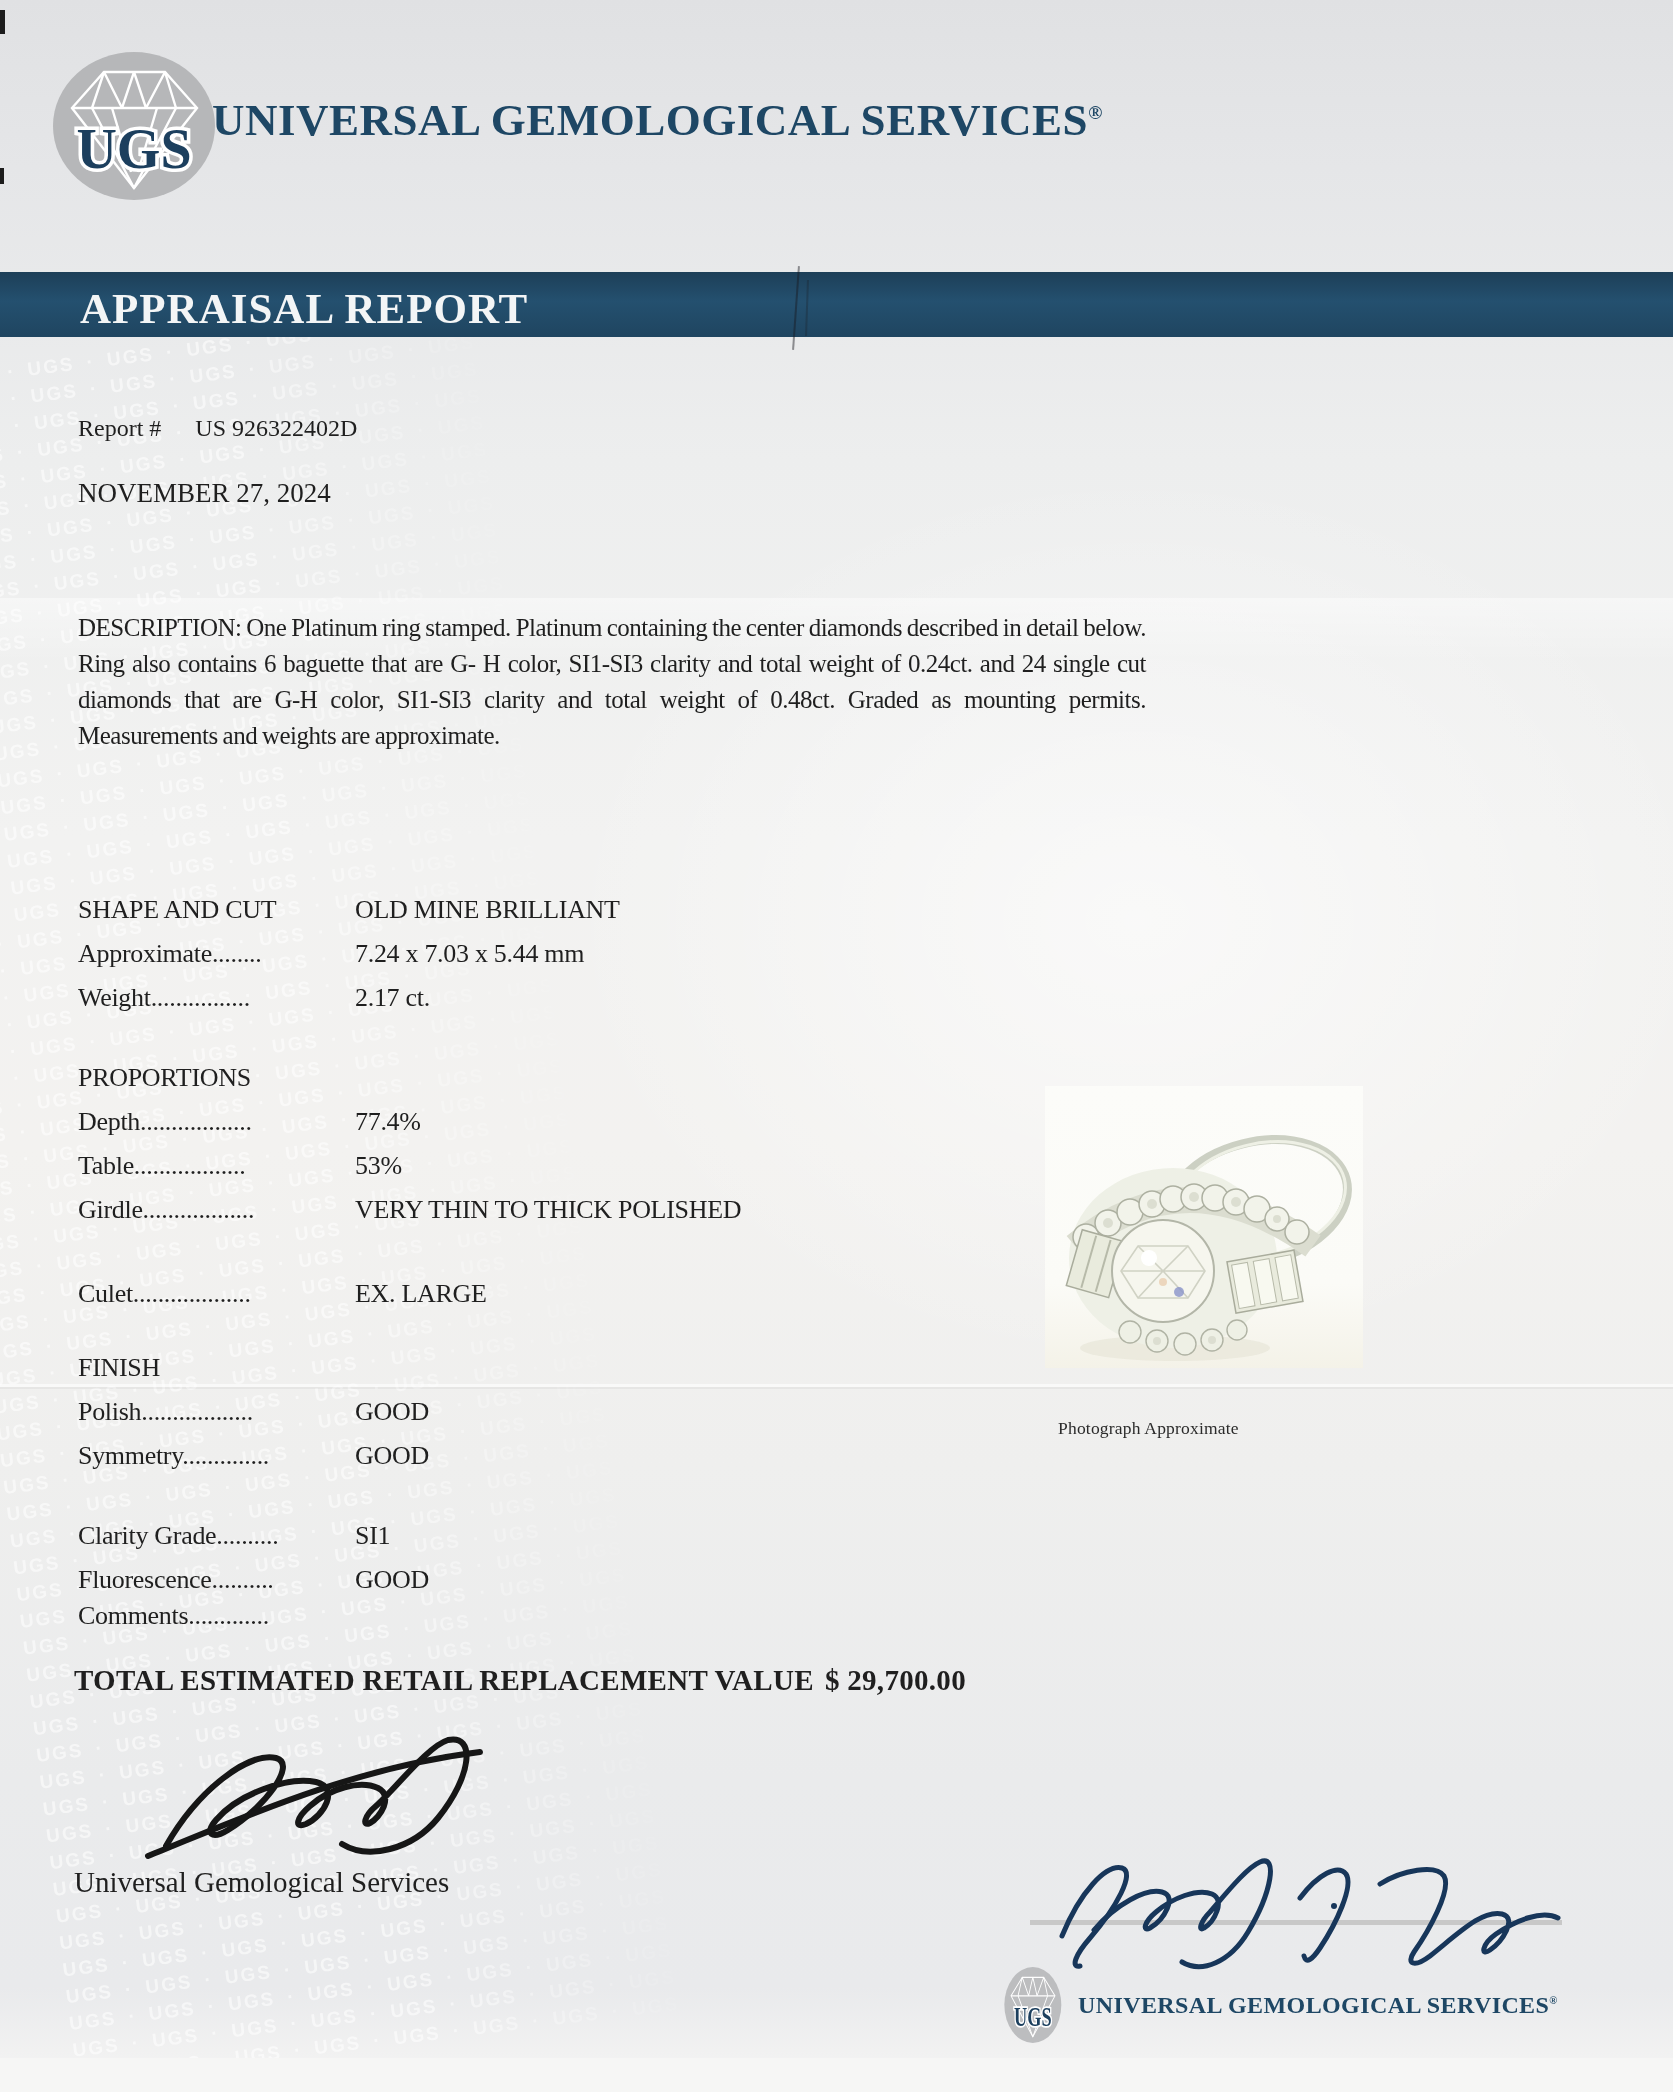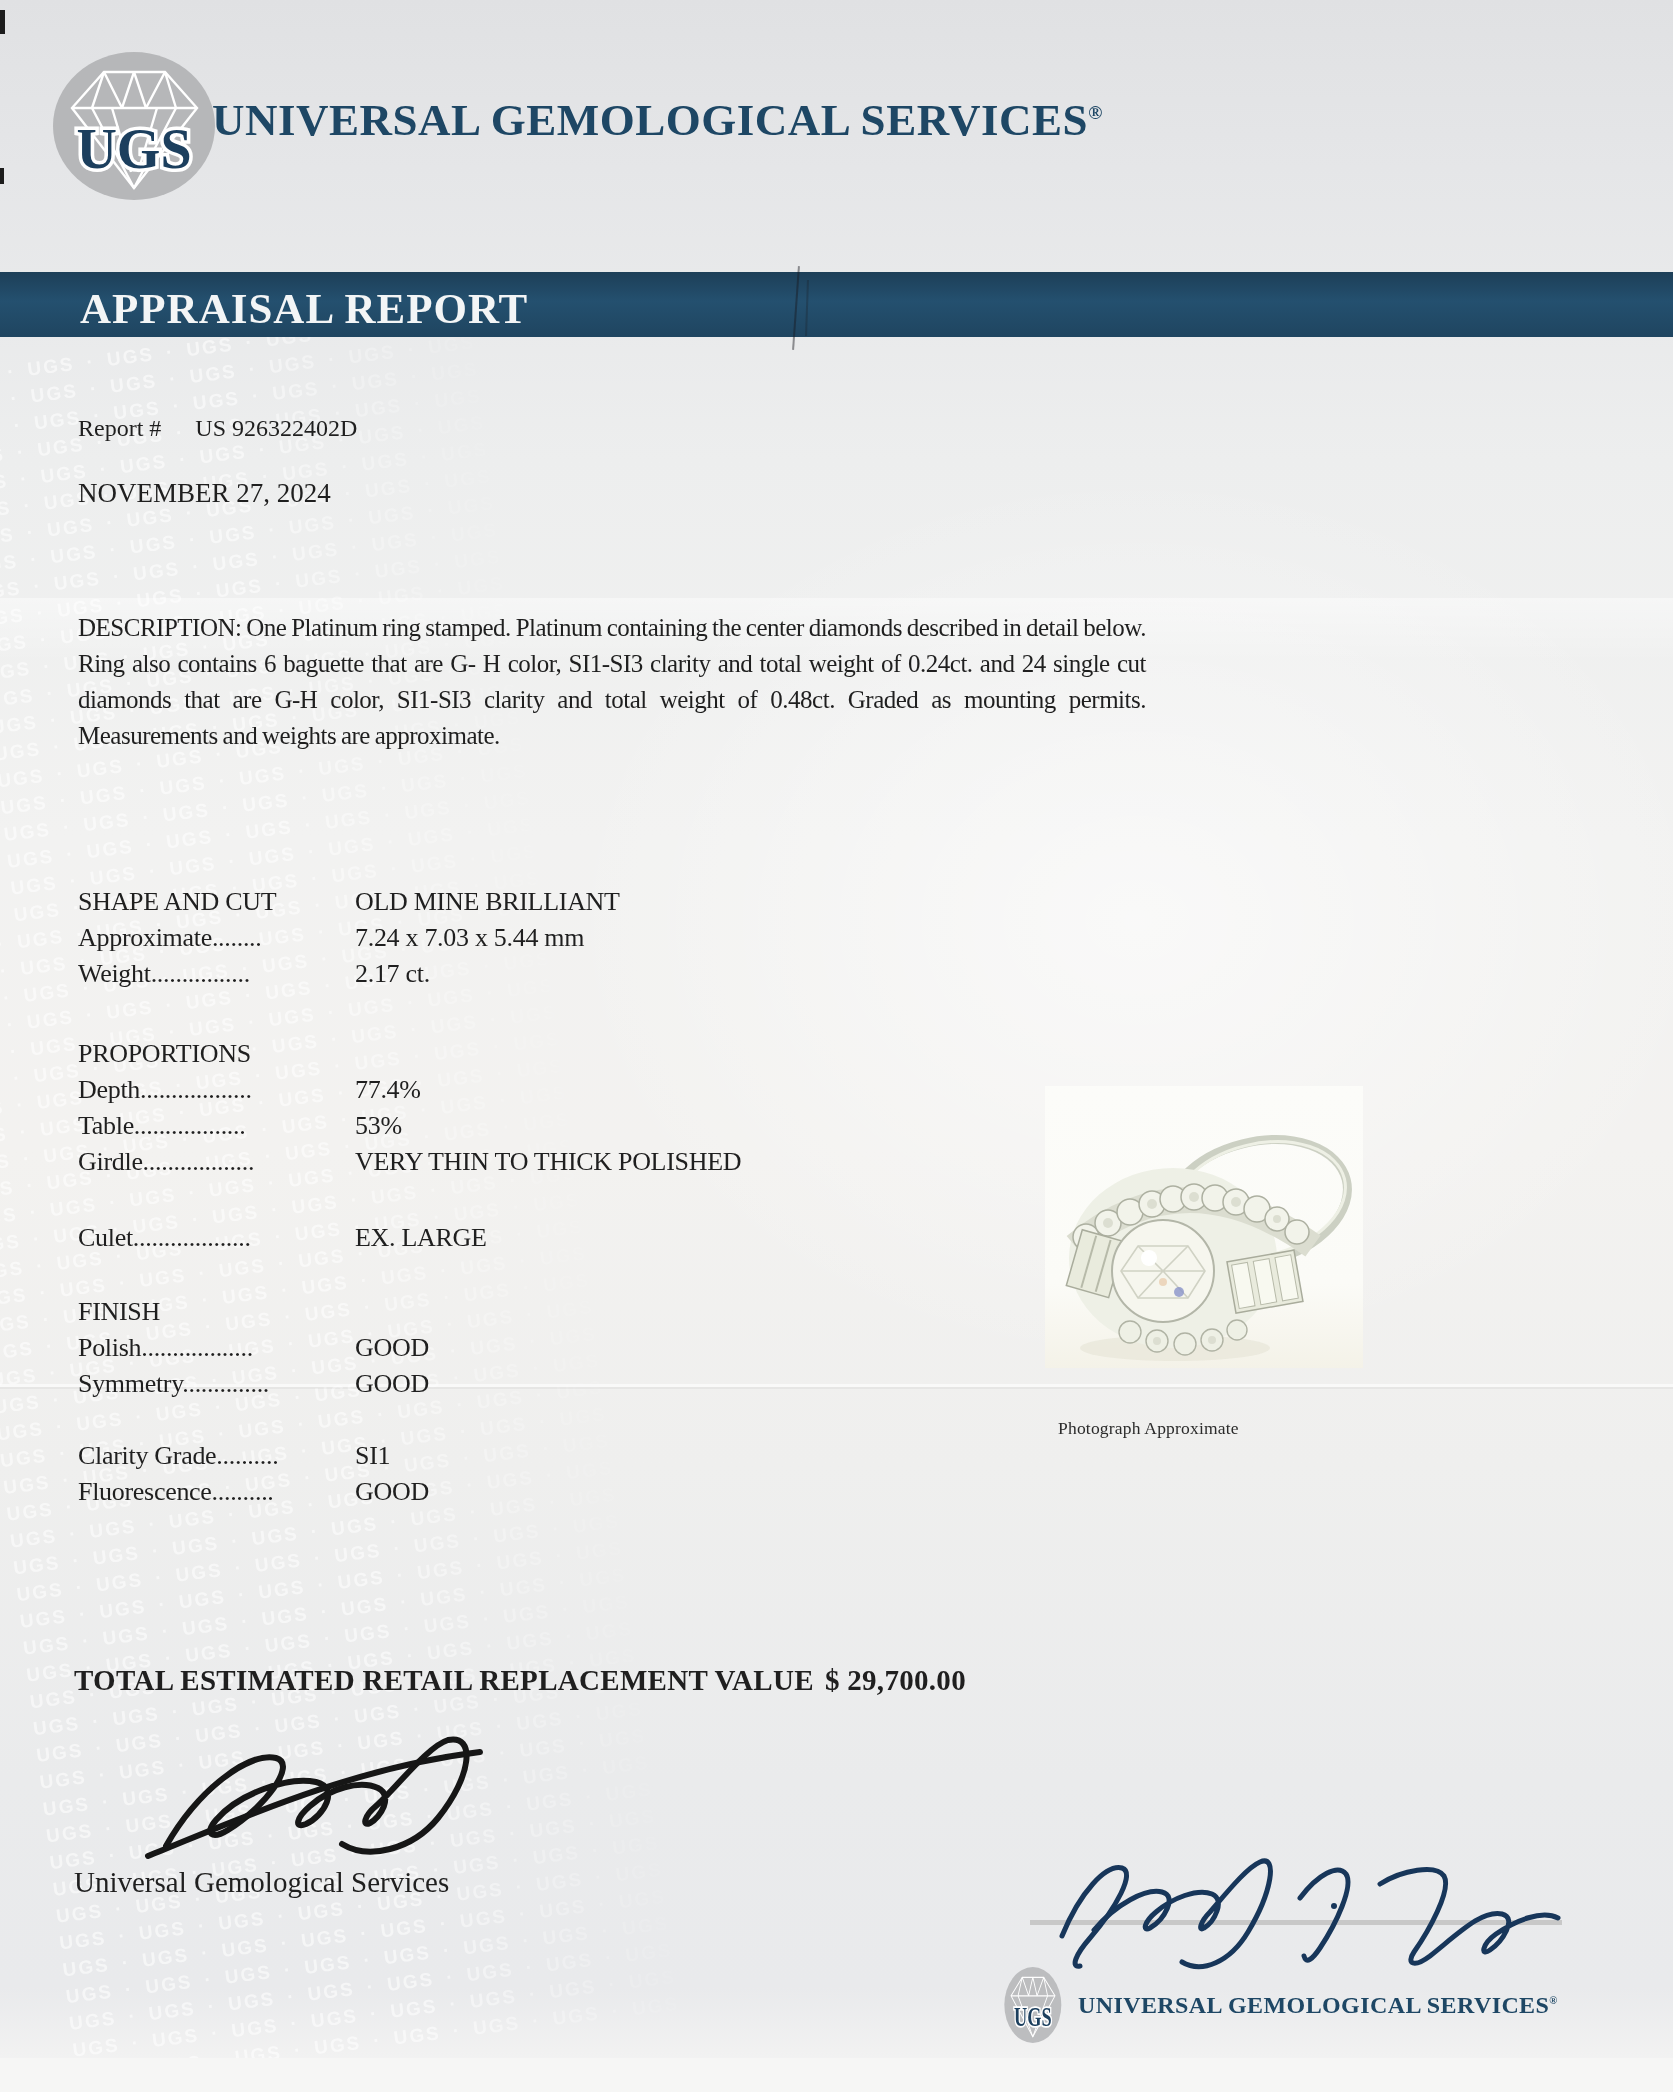--- a/index.html
+++ b/index.html
@@ -32,21 +32,21 @@
   .report-line{position:absolute;left:78px;top:415px;font-size:24px;font-weight:normal;}
   .report-line .num{margin-left:34px;}
   .date-line{position:absolute;left:78px;top:478px;font-size:27px;}
   .desc{position:absolute;left:78px;top:610px;width:1068px;font-size:25px;line-height:36px;
     text-align:justify;letter-spacing:-.5px;word-spacing:-1px;}
   .specs{position:absolute;left:78px;top:884px;font-size:26px;line-height:36px;letter-spacing:-.3px;}
   .sgroup{margin:0;}
   .mb44{margin-bottom:44px;} .mb40{margin-bottom:40px;} .mb38{margin-bottom:38px;} .mb36{margin-bottom:36px;}
   .srow{white-space:nowrap;}
   .slabel{display:inline-block;width:277px;}
-  .svalue{display:inline-block;}
+  .svalue{display:inline-block;margin-top:8px;}
   
   .photo{position:absolute;left:1045px;top:1086px;width:318px;height:282px;
     background:linear-gradient(180deg,#fcfcf9 0%,#fbfbf7 70%,#f4f2e8 100%);}
   .photo-caption{position:absolute;left:1058px;top:1418px;font-size:17.5px;color:#2b2b2b;letter-spacing:.2px;}
   
   .total-line{position:absolute;left:74px;top:1664px;font-size:29px;font-weight:bold;letter-spacing:.3px;white-space:nowrap;}
   .total-line .amount{margin-left:11px;}
   .sig-left{position:absolute;left:128px;top:1728px;width:400px;height:138px;}
   .signer{position:absolute;left:74px;top:1866px;font-size:29px;}
   .sig-line{position:absolute;left:1030px;top:1920px;width:532px;height:5px;background:#c8c8c8;}
@@ -115,20 +115,21 @@
       <div class="srow"><span class="slabel">Culet...................</span><span class="svalue">EX. LARGE</span></div>
     </div>
     <div class="sgroup mb36">
       <div class="srow"><span class="slabel">FINISH</span><span class="svalue"></span></div>
       <div class="srow"><span class="slabel">Polish..................</span><span class="svalue">GOOD</span></div>
       <div class="srow"><span class="slabel">Symmetry..............</span><span class="svalue">GOOD</span></div>
     </div>
     <div class="sgroup">
       <div class="srow"><span class="slabel">Clarity Grade..........</span><span class="svalue">SI1</span></div>
       <div class="srow"><span class="slabel">Fluorescence..........</span><span class="svalue">GOOD</span></div>
+      <div class="srow"><span class="slabel">Comments.............</span><span class="svalue"></span></div>
     </div>
   </div>
 
   <div class="photo">
     <svg width="318" height="282" viewBox="0 0 318 282">
       <ellipse cx="130" cy="262" rx="95" ry="13" fill="#e4e2d4" opacity=".55"></ellipse>
       <ellipse cx="212" cy="116" rx="92" ry="60" transform="rotate(-14 212 116)" fill="none" stroke="#ccd0c3" stroke-width="9"></ellipse>
       <ellipse cx="214" cy="114" rx="88" ry="56" transform="rotate(-14 214 114)" fill="none" stroke="#eef0e5" stroke-width="3"></ellipse>
       <ellipse cx="128" cy="172" rx="104" ry="90" fill="#eef0e6"></ellipse>
       <path d="M30,160 Q140,68 268,160" fill="none" stroke="#dbddd0" stroke-width="26"></path>

